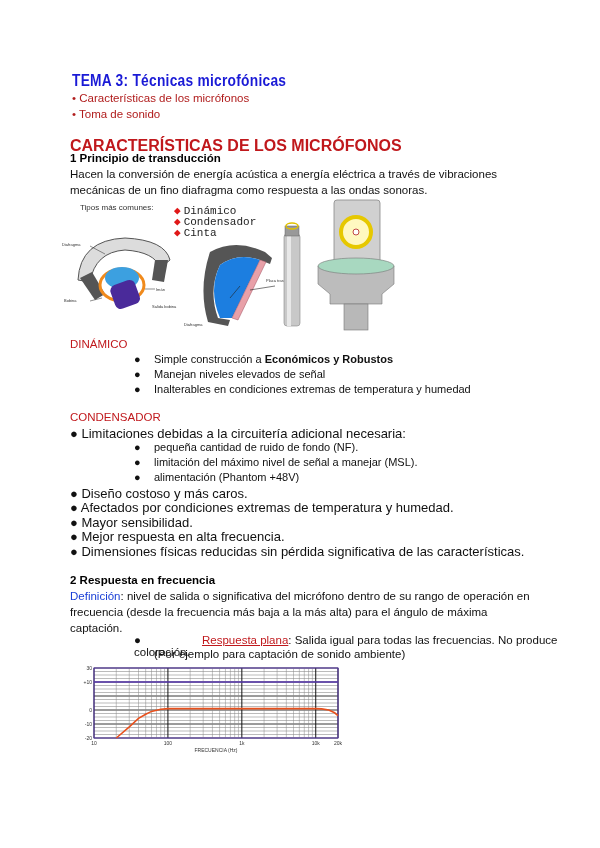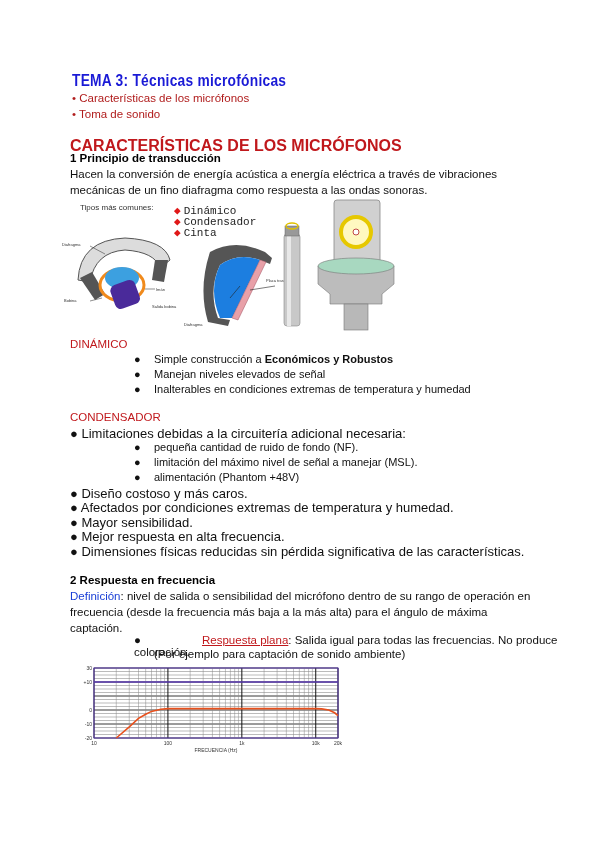--- a/index.html
+++ b/index.html
@@ -95,21 +95,21 @@
 <div class="abs li2" style="top:441px"><span class="dot">●</span><span>pequeña cantidad de ruido de fondo (NF).</span></div>
 <div class="abs li2" style="top:456px"><span class="dot">●</span><span>limitación del máximo nivel de señal a manejar (MSL).</span></div>
 <div class="abs li2" style="top:471px"><span class="dot">●</span><span>alimentación (Phantom +48V)</span></div>
 <div class="abs li1" style="top:486px">● Diseño costoso y más caros.</div>
 <div class="abs li1" style="top:500px">● Afectados por condiciones extremas de temperatura y humedad.</div>
 <div class="abs li1" style="top:515px">● Mayor sensibilidad.</div>
 <div class="abs li1" style="top:529px">● Mejor respuesta en alta frecuencia.</div>
 <div class="abs li1" style="top:544px">● Dimensiones físicas reducidas sin pérdida significativa de las características.</div>
 
 <div class="abs h-black" style="top:574px">2 Respuesta en frecuencia</div>
-<div class="abs p" style="top:588px"><span class="blue-def">Definición</span><span>: nivel de salida o sensibilidad del micrófono dentro de su rango de operación en</span></div>
+<div class="abs p" style="top:588px"><span class="blue-def">Definición</span><span>: nivel de salida o significativa del micrófono dentro de su rango de operación en</span></div>
 <div class="abs p" style="top:604px">frecuencia (desde la frecuencia más baja a la más alta) para el ángulo de máxima</div>
 <div class="abs p" style="top:620px">captación.</div>
 <div class="abs li2" style="top:634px;font-size:11.5px"><span class="dot">●</span><span class="plana">Respuesta plana</span><span>: Salida igual para todas las frecuencias. No produce coloración.</span></div>
 <div class="abs li2" style="top:648px;left:112px;font-size:11.5px">(Por ejemplo para captación de sonido ambiente)</div>
 
 <svg class="abs chart" id="chart" viewBox="0 0 268 90">
     <line x1="16" x2="260" y1="74" y2="74" stroke="#222" stroke-width="0.9"></line>
     <line x1="16" x2="260" y1="70.5" y2="70.5" stroke="#777" stroke-width="0.5"></line>
     <line x1="16" x2="260" y1="67" y2="67" stroke="#777" stroke-width="0.5"></line>
     <line x1="16" x2="260" y1="63.5" y2="63.5" stroke="#777" stroke-width="0.5"></line>

